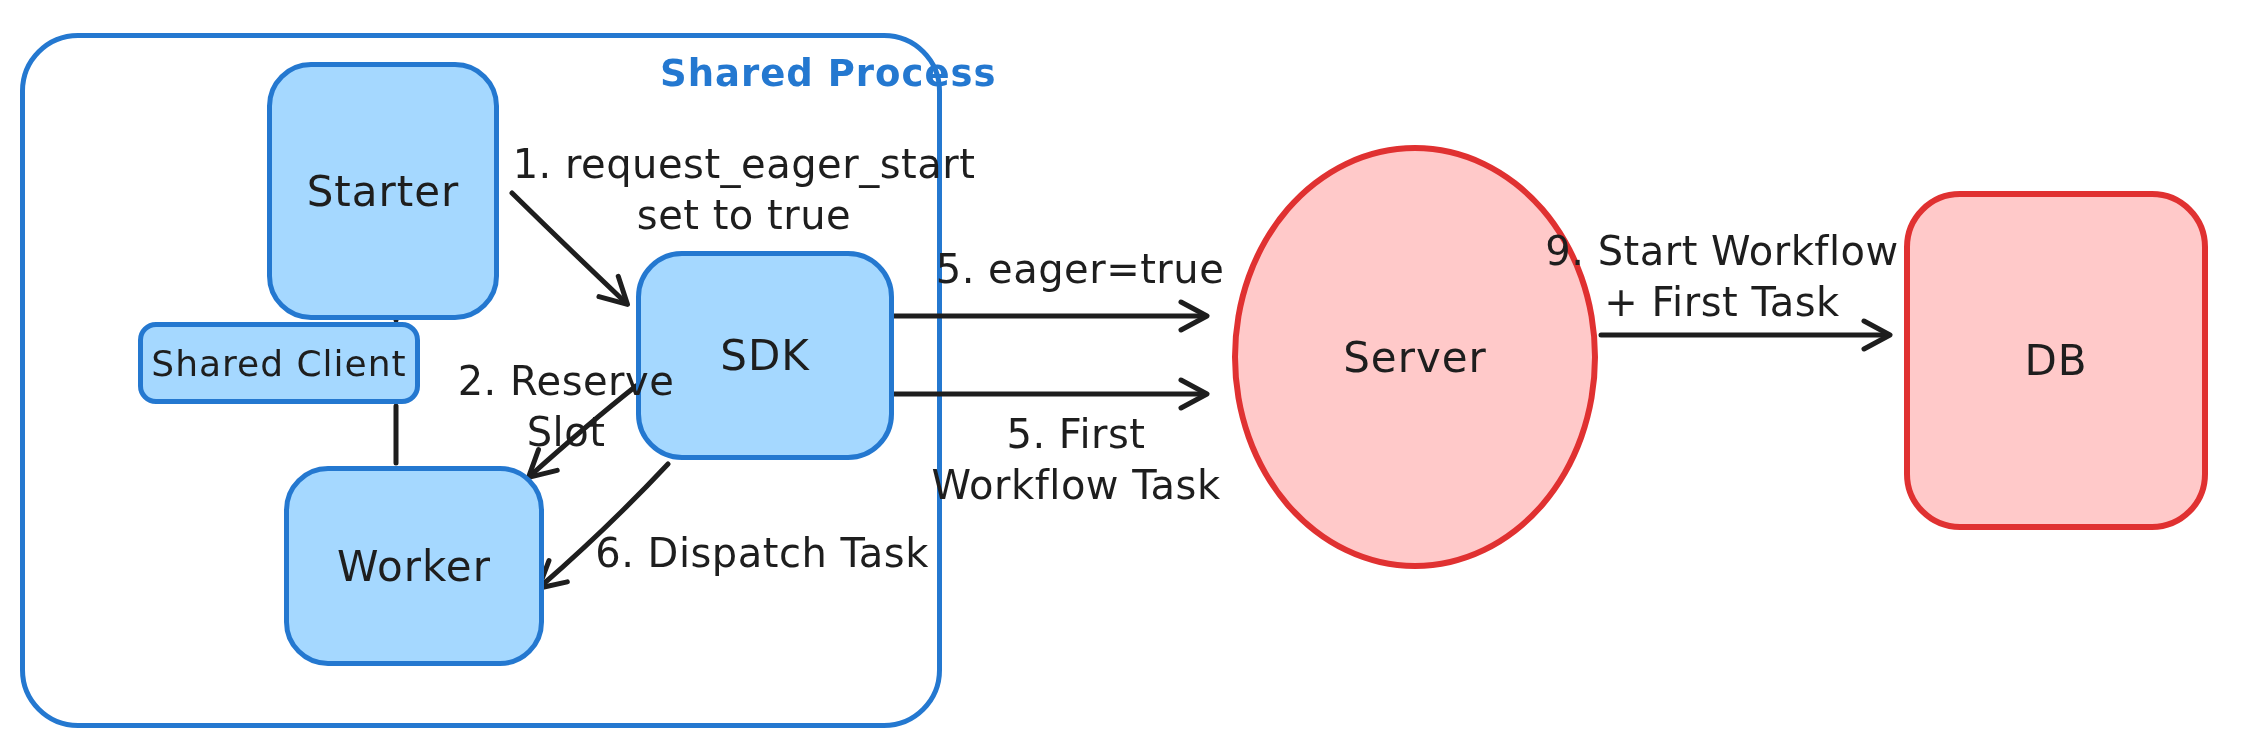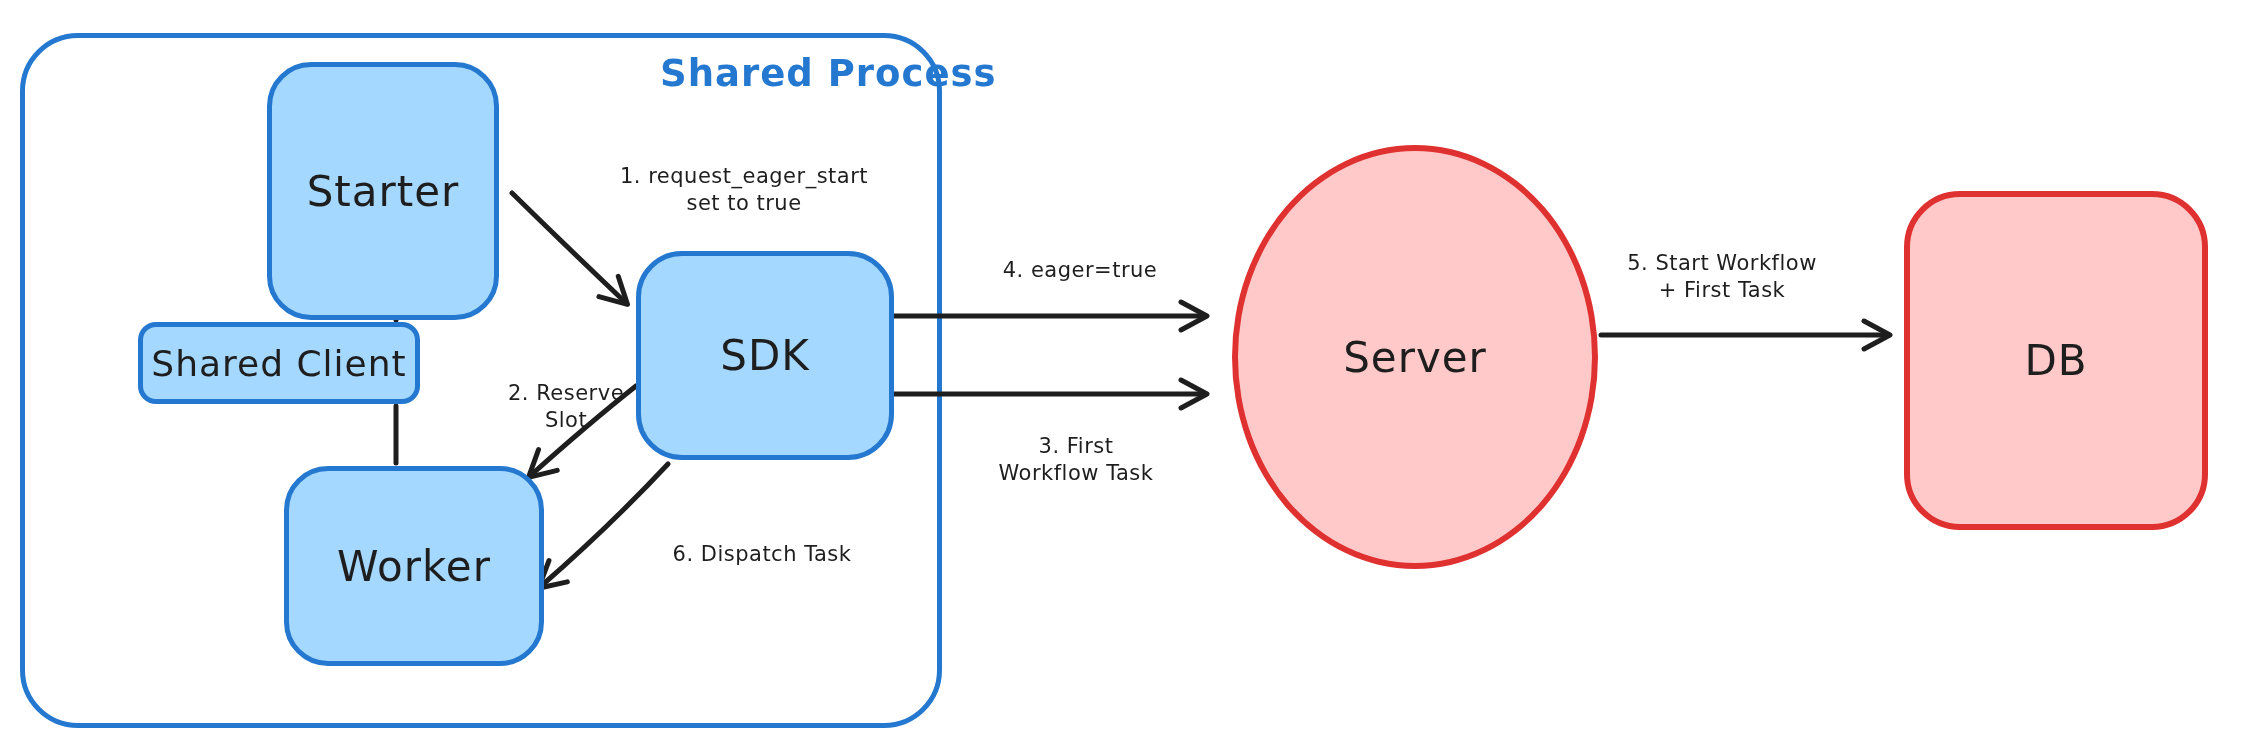--- a/index.html
+++ b/index.html
@@ -41,21 +41,21 @@
     font-size:42px;
     font-weight:500;
     letter-spacing:1px;
     color:#1e1e1e;
   }
   .node-label.small{font-size:36px;}
   .edge-label{
     position:absolute;
     transform:translate(-50%,-50%);
     text-align:center;
-    font-size:21px;
+    font-size:40px;
     font-weight:500;
     letter-spacing:0.5px;
     line-height:1.28;
     white-space:pre-line;
     color:#1e1e1e;
   }
 </style>
 </head>
 <body>
 
@@ -106,23 +106,23 @@
     <span class="node-label">DB</span>
   </div>
 
 
   <div class="edge-label" style="left:744px;top:190px;">1. request_eager_start
 set to true</div>
 
   <div class="edge-label" style="left:526px;top:407px;margin-left:40px;">2. Reserve
 Slot</div>
 
-  <div class="edge-label" style="left:1080px;top:270px;">4. eager=true</div>
+  <div class="edge-label" style="left:1080px;top:270px;">5. eager=true</div>
 
-  <div class="edge-label" style="left:1722px;top:277px;">5. Start Workflow
+  <div class="edge-label" style="left:1722px;top:277px;">9. Start Workflow
 + First Task</div>
 
-  <div class="edge-label" style="left:1076px;top:460px;">3. First
+  <div class="edge-label" style="left:1076px;top:460px;">5. First
 Workflow Task</div>
 
   <div class="edge-label" style="left:762px;top:554px;">6. Dispatch Task</div>
 
 </div>
 
 </body></html>

